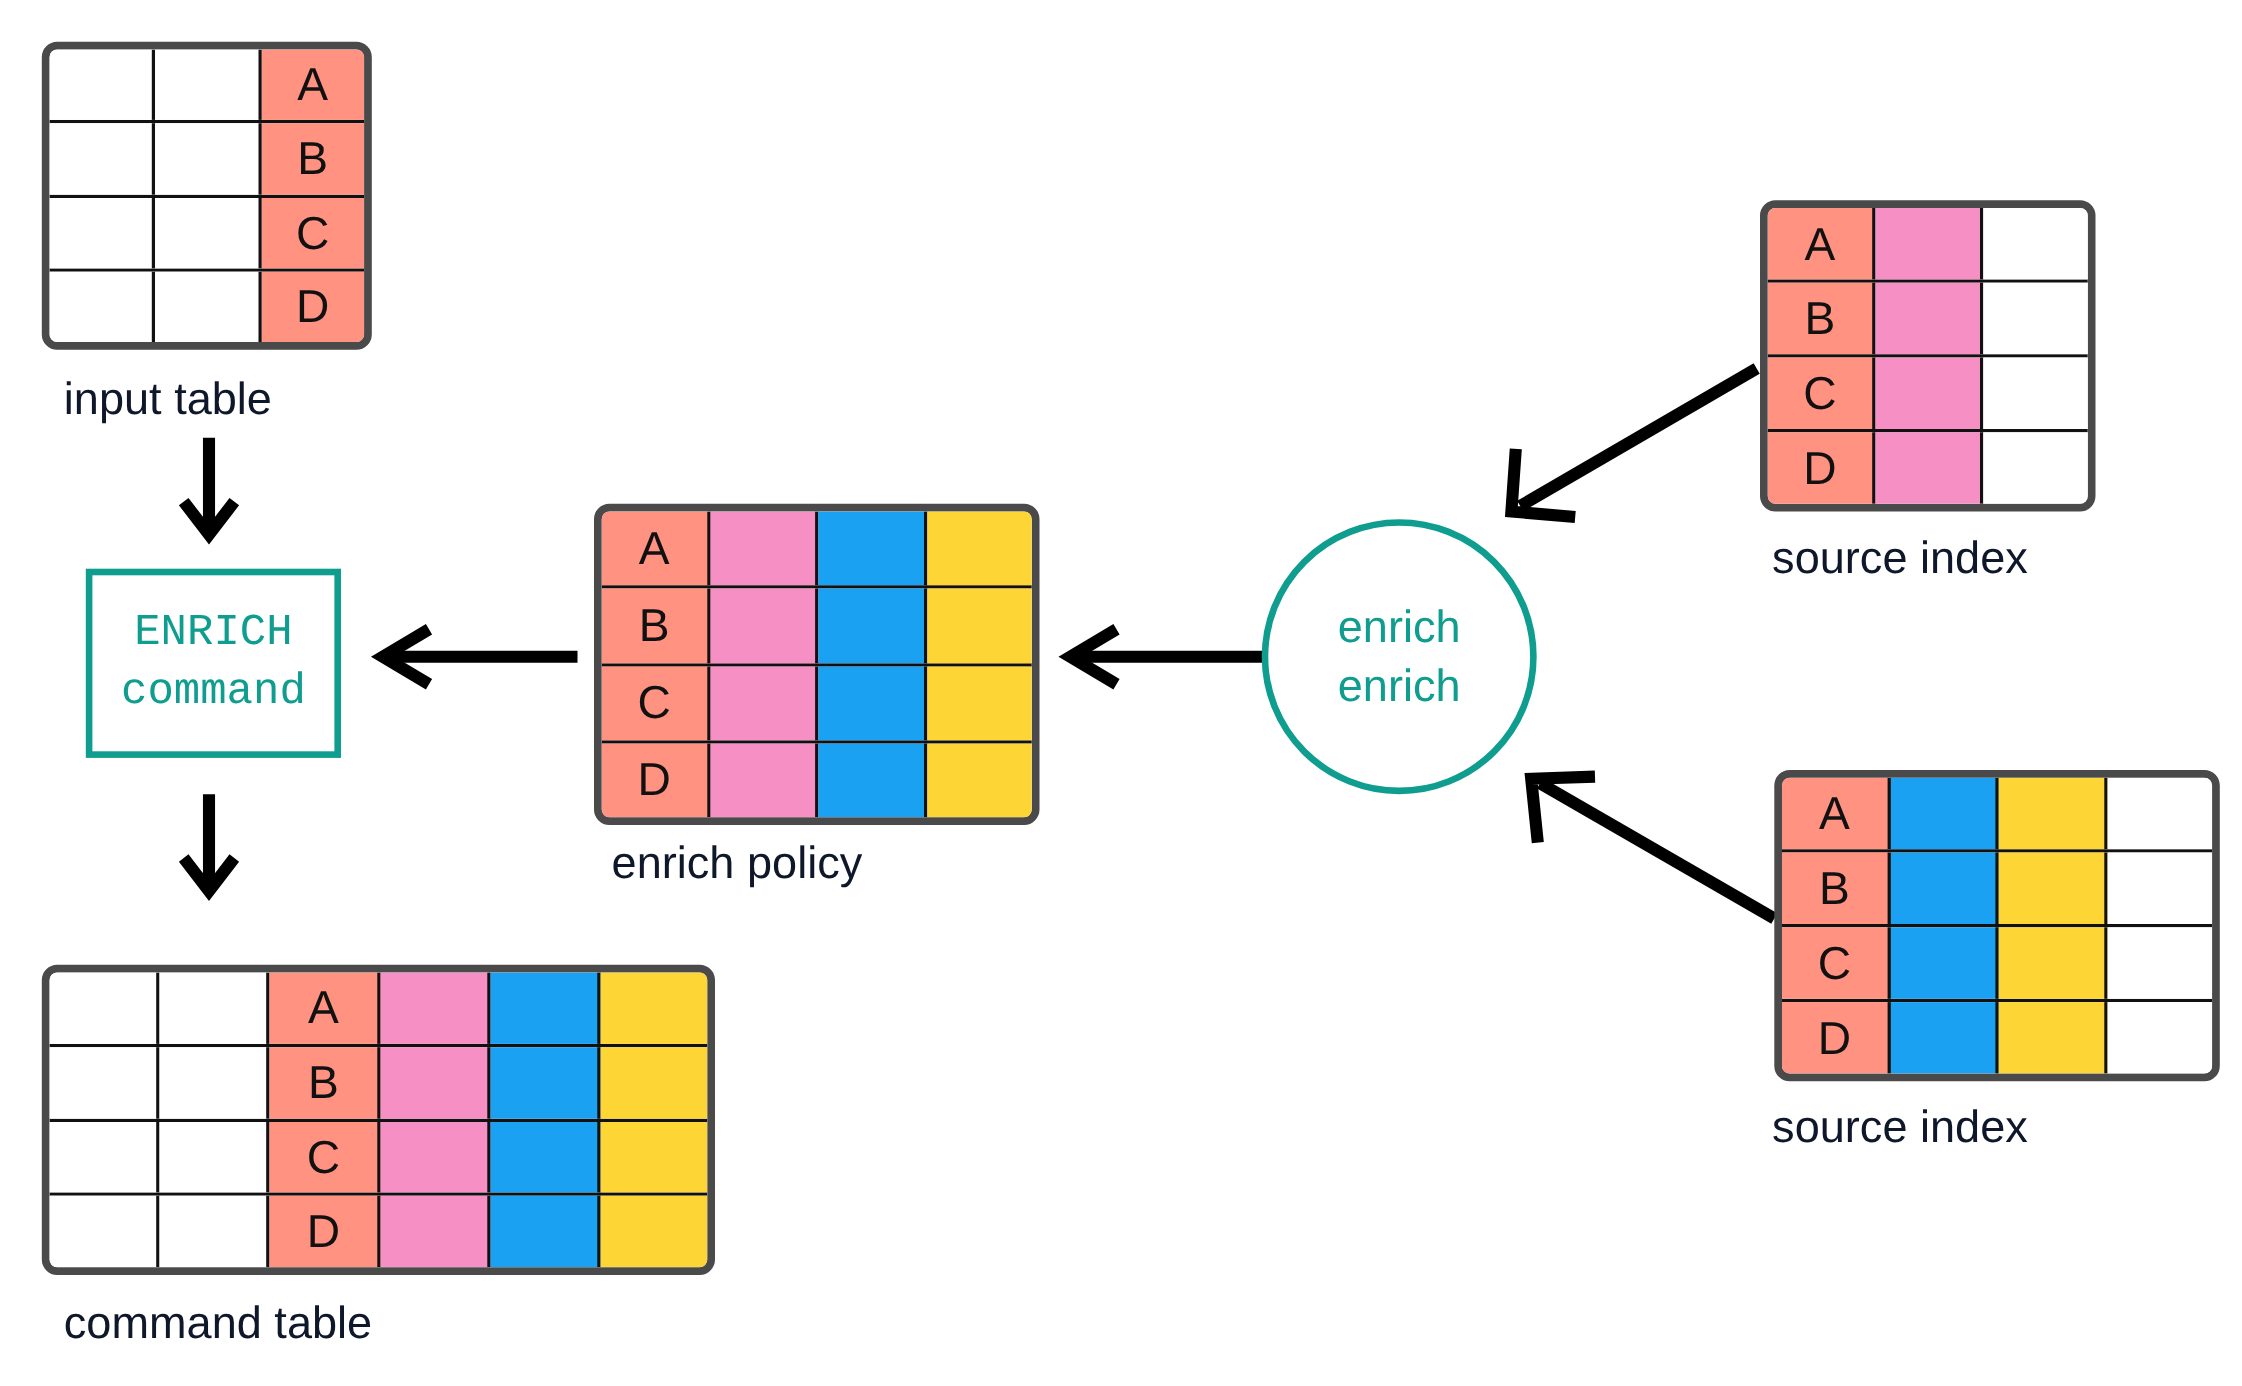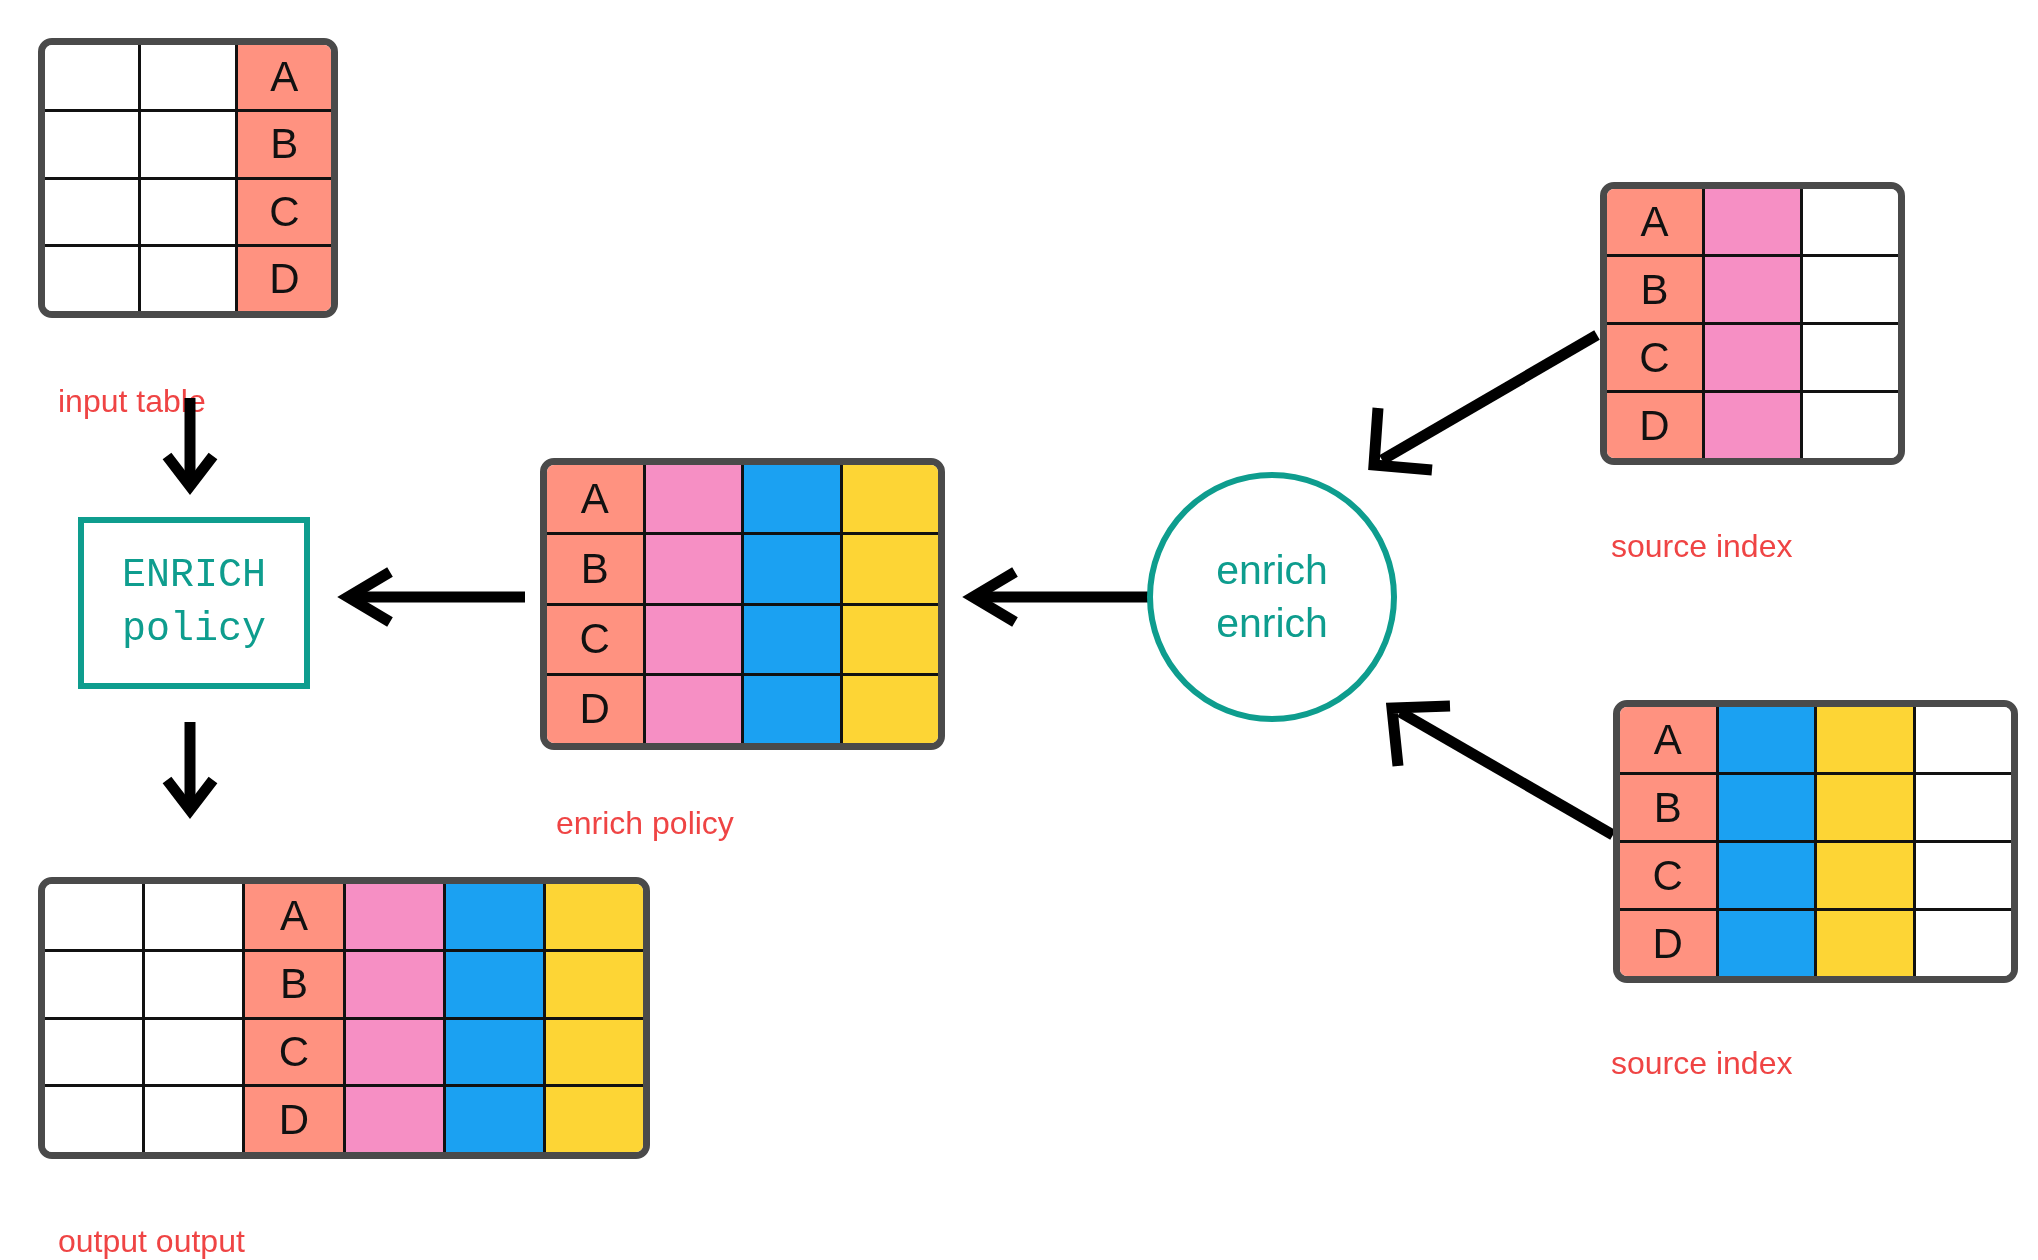--- a/index.html
+++ b/index.html
@@ -53,25 +53,24 @@
 
   .c-salmon { background: #FF9280; }
   .c-pink   { background: #F68FC4; }
   .c-blue   { background: #1BA1F2; }
   .c-yellow { background: #FDD535; }
   .c-white  { background: #ffffff; }
 
   
   .caption {
     position: absolute;
-    font-size: 32px;
+    font-size: 41px;
     line-height: 1.1;
-    color: #ef4444;
+    color: #0f172a;
     white-space: nowrap;
-    margin-top: 44px;
   }
 
   
   #enrich-command-box {
     position: absolute;
     box-sizing: border-box;
     border: 6px solid #0E9D8E;
     background: #ffffff;
     display: flex;
     flex-direction: column;
@@ -143,21 +142,21 @@
     </div>
   <div class="caption" style="left:58px; top:340px;">input table</div>
 
   <svg class="arrow-svg" style="left:165px; top:398px;" width="70" height="92">
     <line x1="25" y1="0" x2="25" y2="85"></line>
     <polyline points="2,58 25,88 48,58"></polyline>
   </svg>
 
   <div id="enrich-command-box" style="left:78px; top:517px; width:232px; height:172px;">
     <span>ENRICH</span>
-    <span>policy</span>
+    <span>command</span>
   </div>
 
   <svg class="arrow-svg" style="left:165px; top:722px;" width="70" height="92">
     <line x1="25" y1="0" x2="25" y2="85"></line>
     <polyline points="2,58 25,88 48,58"></polyline>
   </svg>
 
   <svg class="arrow-svg" style="left:340px; top:570px;" width="190" height="60">
     <line x1="185" y1="27" x2="14" y2="27"></line>
     <polyline points="50,2 8,27 50,52"></polyline>
@@ -290,15 +289,15 @@
       </div>
       <div class="trow">
         <div class="tcell c-white"></div>
         <div class="tcell c-white"></div>
         <div class="tcell c-salmon">D</div>
         <div class="tcell c-pink"></div>
         <div class="tcell c-blue"></div>
         <div class="tcell c-yellow"></div>
       </div>
     </div>
-  <div class="caption" style="left:58px; top:1180px;">output output</div>
+  <div class="caption" style="left:58px; top:1180px;">command table</div>
 
 </div>
 
 </body></html>

